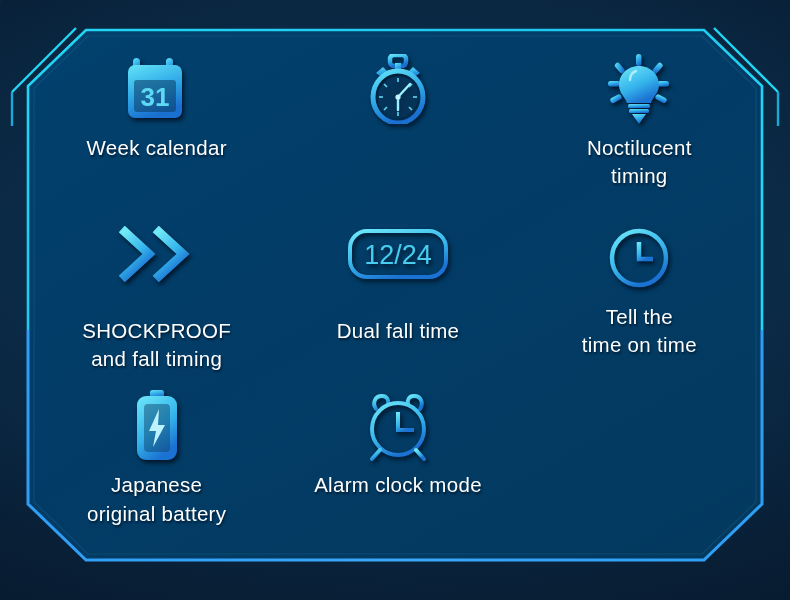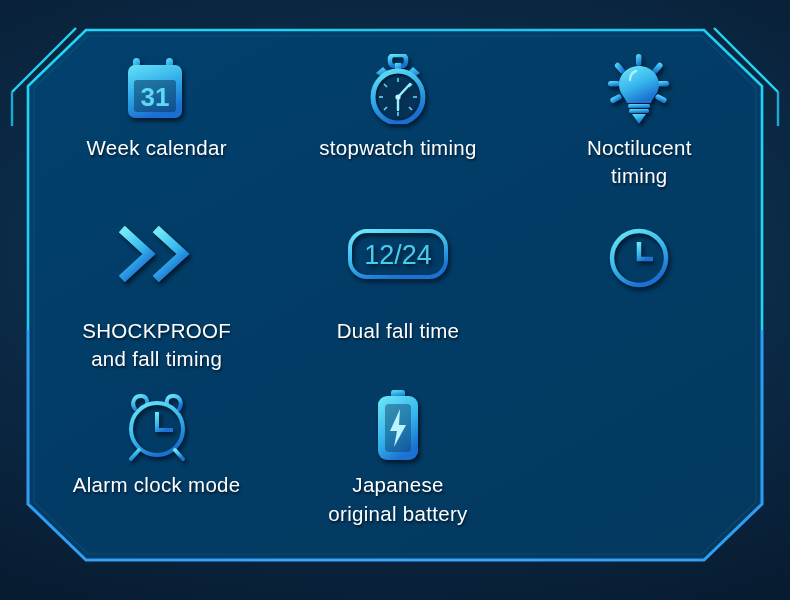--- a/index.html
+++ b/index.html
@@ -172,23 +172,20 @@
               <line x1="20" y1="30" x2="23" y2="33"></line>
               <line x1="48" y1="30" x2="45" y2="33"></line>
               <line x1="20" y1="56" x2="23" y2="53"></line>
               <line x1="48" y1="56" x2="45" y2="53"></line>
             </g>
             <line x1="34" y1="43" x2="46" y2="30" stroke="#9bf0ff" stroke-width="2.4" stroke-linecap="round"></line>
             <line x1="34" y1="43" x2="34" y2="56" stroke="#9bf0ff" stroke-width="2.4" stroke-linecap="round"></line>
             <circle cx="34" cy="43" r="2.6" fill="#bff5ff"></circle>
           </svg>
         </div>
-        <div class="label">
-          <div>stopwatch timing</div>
-        </div>
       </div>
 
       <div class="cell">
         <div class="icon-box">
           <svg width="66" height="70" viewBox="0 0 66 70">
             <g fill="url(#gIcon)">
               <rect x="30" y="0" width="5.5" height="12" rx="2.7"></rect>
               <rect x="11" y="8" width="5.5" height="12" rx="2.7" transform="rotate(-40 13.7 14)"></rect>
               <rect x="49" y="8" width="5.5" height="12" rx="2.7" transform="rotate(40 51.7 14)"></rect>
               <rect x="2" y="27" width="12" height="5.5" rx="2.7"></rect>
@@ -235,48 +232,52 @@
         </div>
       </div>
 
       <div class="cell">
         <div class="icon-box">
           <svg width="64" height="64" viewBox="0 0 64 64">
             <circle cx="32" cy="32" r="27" fill="none" stroke="url(#gIcon2)" stroke-width="4.5"></circle>
             <path d="M32 16 L32 33 L46 33" fill="none" stroke="url(#gIcon2)" stroke-width="4.5" stroke-linecap="butt" stroke-linejoin="miter"></path>
           </svg>
         </div>
+        <div class="label">
+          <div>Tell the</div>
+          <div>time on time</div>
+        </div>
+      </div>
+
+      <div class="cell">
+        <div class="icon-box">
+          <svg width="50" height="72" viewBox="0 0 50 72">
+            <rect x="18" y="0" width="14" height="8" rx="2.5" fill="url(#gIcon)"></rect>
+            <rect x="5" y="6" width="40" height="64" rx="9" fill="url(#gIcon2)"></rect>
+            <rect x="12" y="14" width="26" height="48" rx="4" fill="#0a3b63" opacity=".45"></rect>
+            <path d="M27 19 L17 41 L24 41 L21 57 L33 35 L26 35 Z" fill="#bdf2ff"></path>
+          </svg>
+        </div>
+        <div class="label">
+          <div>Japanese</div>
+          <div>original battery</div>
+        </div>
       </div>
 
       <div class="cell">
         <div class="icon-box">
           <svg width="72" height="70" viewBox="0 0 72 70">
             <path d="M14 18 C10 12 13 5 20 5 C25 5 27 9 26 13" fill="none" stroke="url(#gIcon2)" stroke-width="4" stroke-linecap="round"></path>
             <path d="M58 18 C62 12 59 5 52 5 C47 5 45 9 46 13" fill="none" stroke="url(#gIcon2)" stroke-width="4" stroke-linecap="round"></path>
             <circle cx="36" cy="38" r="26" fill="none" stroke="url(#gIcon2)" stroke-width="4"></circle>
             <path d="M36 21 L36 39 L52 39" fill="none" stroke="url(#gIcon2)" stroke-width="4"></path>
             <path d="M18 59 L10 68" fill="none" stroke="url(#gIcon2)" stroke-width="4" stroke-linecap="round"></path>
             <path d="M54 59 L62 68" fill="none" stroke="url(#gIcon2)" stroke-width="4" stroke-linecap="round"></path>
           </svg>
         </div>
         <div class="label">
           <div>Alarm clock mode</div>
         </div>
       </div>
 
-      <div class="cell">
-        <div class="icon-box">
-          <svg width="50" height="72" viewBox="0 0 50 72">
-            <rect x="18" y="0" width="14" height="8" rx="2.5" fill="url(#gIcon)"></rect>
-            <rect x="5" y="6" width="40" height="64" rx="9" fill="url(#gIcon2)"></rect>
-            <rect x="12" y="14" width="26" height="48" rx="4" fill="#0a3b63" opacity=".45"></rect>
-            <path d="M27 19 L17 41 L24 41 L21 57 L33 35 L26 35 Z" fill="#bdf2ff"></path>
-          </svg>
-        </div>
-        <div class="label">
-          <div>Japanese</div>
-          <div>original battery</div>
-        </div>
-      </div>
-
     </div>
   </div>
 </div>
 
 </body></html>

